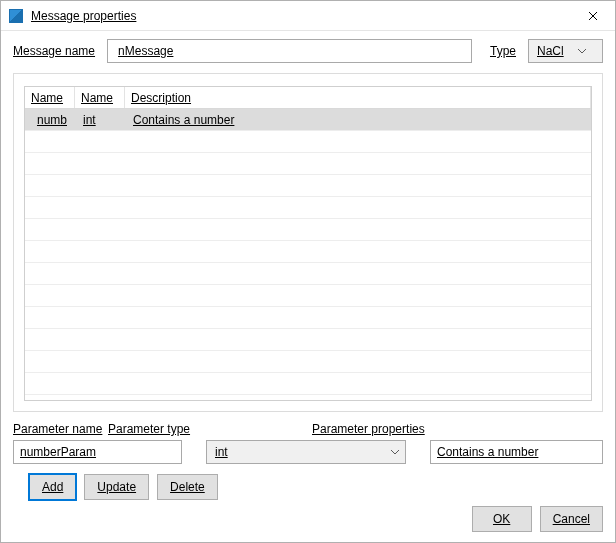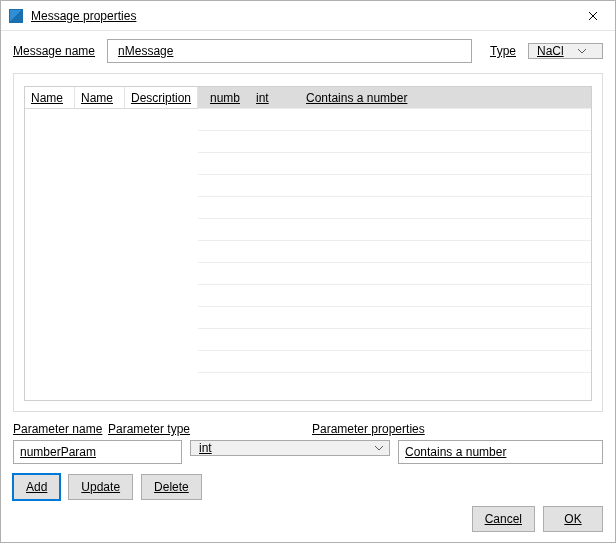--- a/index.html
+++ b/index.html
@@ -56,21 +56,21 @@
   .row-top .lbl { flex: 0 0 auto; }
   .row-top input.msgname {
     flex: 1 1 auto;
     height: 24px;
     border: 1px solid #a9a9a9;
     padding: 2px 10px;
     font: inherit;
   }
   .row-top .from-lbl { flex: 0 0 auto; margin-left: 6px; }
   .select {
-    height: 16px;
+    height: 24px;
     border: 1px solid #a9a9a9;
     background: #f0f0f0;
     display: flex; align-items: center;
     padding: 0 6px 0 8px;
     gap: 14px;
     flex: 0 0 auto;
     min-width: 75px;
   }
   .select .chev { width: 8px; height: 8px; }
   .select .chev svg { display: block; }
@@ -87,21 +87,21 @@
   .groupbox .legend {
     position: absolute;
     top: -8px; left: 8px;
     background: #fff;
     padding: 0 4px;
   }
   .table-wrap {
     border: 1px solid #cfcfcf;
     flex: 1 1 auto;
     overflow: hidden;
-    display: flex; flex-direction: row;
+    display: flex; flex-direction: column;
   }
   .thead, .trow {
     display: flex;
     height: 22px;
     align-items: center;
     border-bottom: 1px solid #ededed;
   }
   .thead {
     background: #fff;
     border-bottom: 1px solid #d9d9d9;
@@ -120,21 +120,21 @@
   .tbody { flex: 1 1 auto; overflow: hidden; }
 
   
   .param-labels {
     display: flex; gap: 0; margin-bottom: 4px;
   }
   .param-labels .pl1 { flex: 0 0 95px; }
   .param-labels .pl2 { flex: 0 0 200px; }
   .param-labels .pl3 { flex: 1 1 auto; margin-left: 4px; }
   .param-fields {
-    display: flex; gap: 8px; margin-bottom: 10px;
+    display: flex; gap: 24px; margin-bottom: 10px;
   }
   .param-fields input[type=text] {
     height: 24px; border: 1px solid #a9a9a9;
     padding: 2px 6px; font: inherit;
   }
   .param-fields .pf1 { flex: 0 0 92px; }
   .param-fields .pf2 { flex: 0 0 200px; }
   .param-fields .pf3 { flex: 1 1 auto; }
 
   
@@ -145,21 +145,21 @@
     padding: 0 12px;
     font: inherit;
     display: inline-flex; align-items: center; justify-content: center;
     cursor: default;
   }
   .btn.focus {
     outline: 2px solid #0078d7;
     outline-offset: -1px;
     border-color: #0078d7;
   }
-  .btn-row { display: flex; gap: 8px; }
+  .btn-row { display: flex; gap: 8px; margin-left: 16px; }
   .footer {
     display: flex; justify-content: flex-end; gap: 8px;
     padding-top: 6px;
   }
   .footer .btn { min-width: 60px; }
 </style>
 </head>
 <body>
 
 <div class="window">
@@ -285,18 +285,18 @@
       <input type="text" class="pf3" value="Contains a number" style="">
     </div>
 
     <div class="btn-row">
       <button class="btn focus">Add</button>
       <button class="btn">Update</button>
       <button class="btn">Delete</button>
     </div>
 
     <div class="footer">
+      <button class="btn">OK</button>
       <button class="btn">Cancel</button>
-      <button class="btn">OK</button>
     </div>
 
   </div>
 </div>
 
 </body></html>

